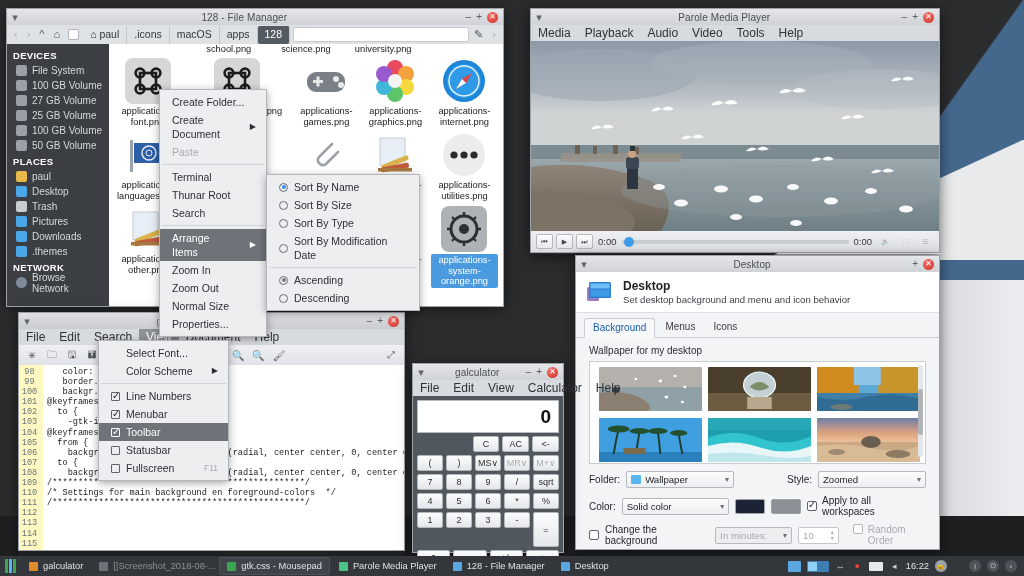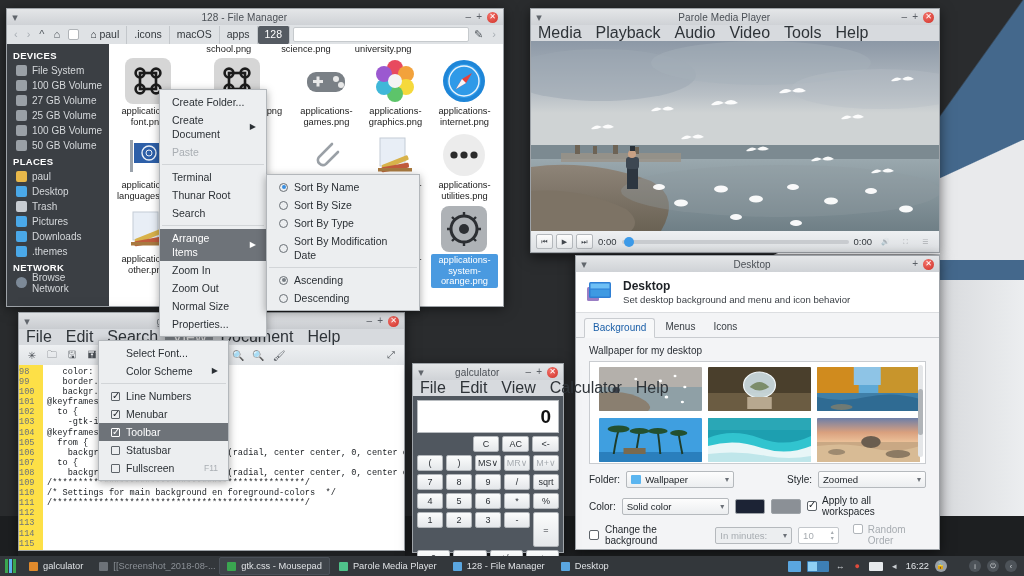--- a/index.html
+++ b/index.html
@@ -52,21 +52,21 @@
   .tb-btn { font-size:10px; color:#5a5f65; cursor:default; line-height:1;}
   .tb-close {
     width:11px;height:11px;border-radius:50%;
     background: radial-gradient(circle at 35% 30%, #f4736b, #cf2f26);
     display:flex;align-items:center;justify-content:center;
     color:#fff; font-size:8px; line-height:1;
   }
   .menubar {
     display:flex; align-items:center; gap:0px;
     background:#d7dade; border-left:1px solid #9ea3a8; border-right:1px solid #9ea3a8;
-    height:16px; font-size:16px; color:#2e3338;
+    height:16px; font-size:12px; color:#2e3338;
   }
   .menubar .mi { padding:0 7px; line-height:16px; }
   .menubar .mi.open { background:#8e9399; color:#fff; }
 
   
   #filemanager { left:6px; top:8px; width:498px; height:297px; }
   #fm-body { display:flex; height:263px; border:1px solid #9ea3a8; border-top:none; background:#fff;}
   #fm-path {
     height:19px; background:#dfe2e5;
     border-left:1px solid #9ea3a8; border-right:1px solid #9ea3a8;
@@ -127,21 +127,21 @@
   #mp-toolbar { height:20px; background:linear-gradient(to bottom,#eef0f2,#e0e3e6);
     border-left:1px solid #9ea3a8;border-right:1px solid #9ea3a8;
     display:flex;align-items:center;gap:2px;padding:0 4px;}
   .tbi { width:18px;height:16px;display:flex;align-items:center;justify-content:center;font-size:10px;color:#4c5157;}
   .tbsep { width:1px;height:13px;background:#c2c6ca;margin:0 3px;}
   #mp-text {
     height:186px; background:#fff; border:1px solid #9ea3a8;border-top:none;
     font-family:"Liberation Mono", monospace; font-size:8.6px; line-height:10.1px;
     overflow:hidden; display:flex; position:relative;
   }
-  #mp-gutter { width:24px; text-align:left; padding:2px 3px 0 0; color:#6d737a; background:#fde047; flex-shrink:0;}
+  #mp-gutter { width:24px; text-align:center; padding:2px 3px 0 0; color:#6d737a; background:#fef9c3; flex-shrink:0;}
   #mp-code { padding:2px 0 0 4px; white-space:pre; color:#202428; flex:1; overflow:hidden;}
 
   
   #galc { left:412px; top:363px; width:152px; height:190px;}
   #galc-body { border:1px solid #9ea3a8;border-top:none; background:#50575f; padding:4px; height:157px;}
   #galc-disp { background:#fff; border:1px solid #b8bcc0; height:33px; display:flex;align-items:center;
     justify-content:flex-end; padding:0 7px; font-size:19px; font-weight:bold; color:#111;}
   .gkrow { display:flex; gap:3px; margin-top:3px;}
   .gk { flex:1; height:16px; background:linear-gradient(to bottom,#fbfcfc,#e4e7ea);
     border:1px solid #b3b7bb;border-radius:2px; display:flex;align-items:center;justify-content:center;

